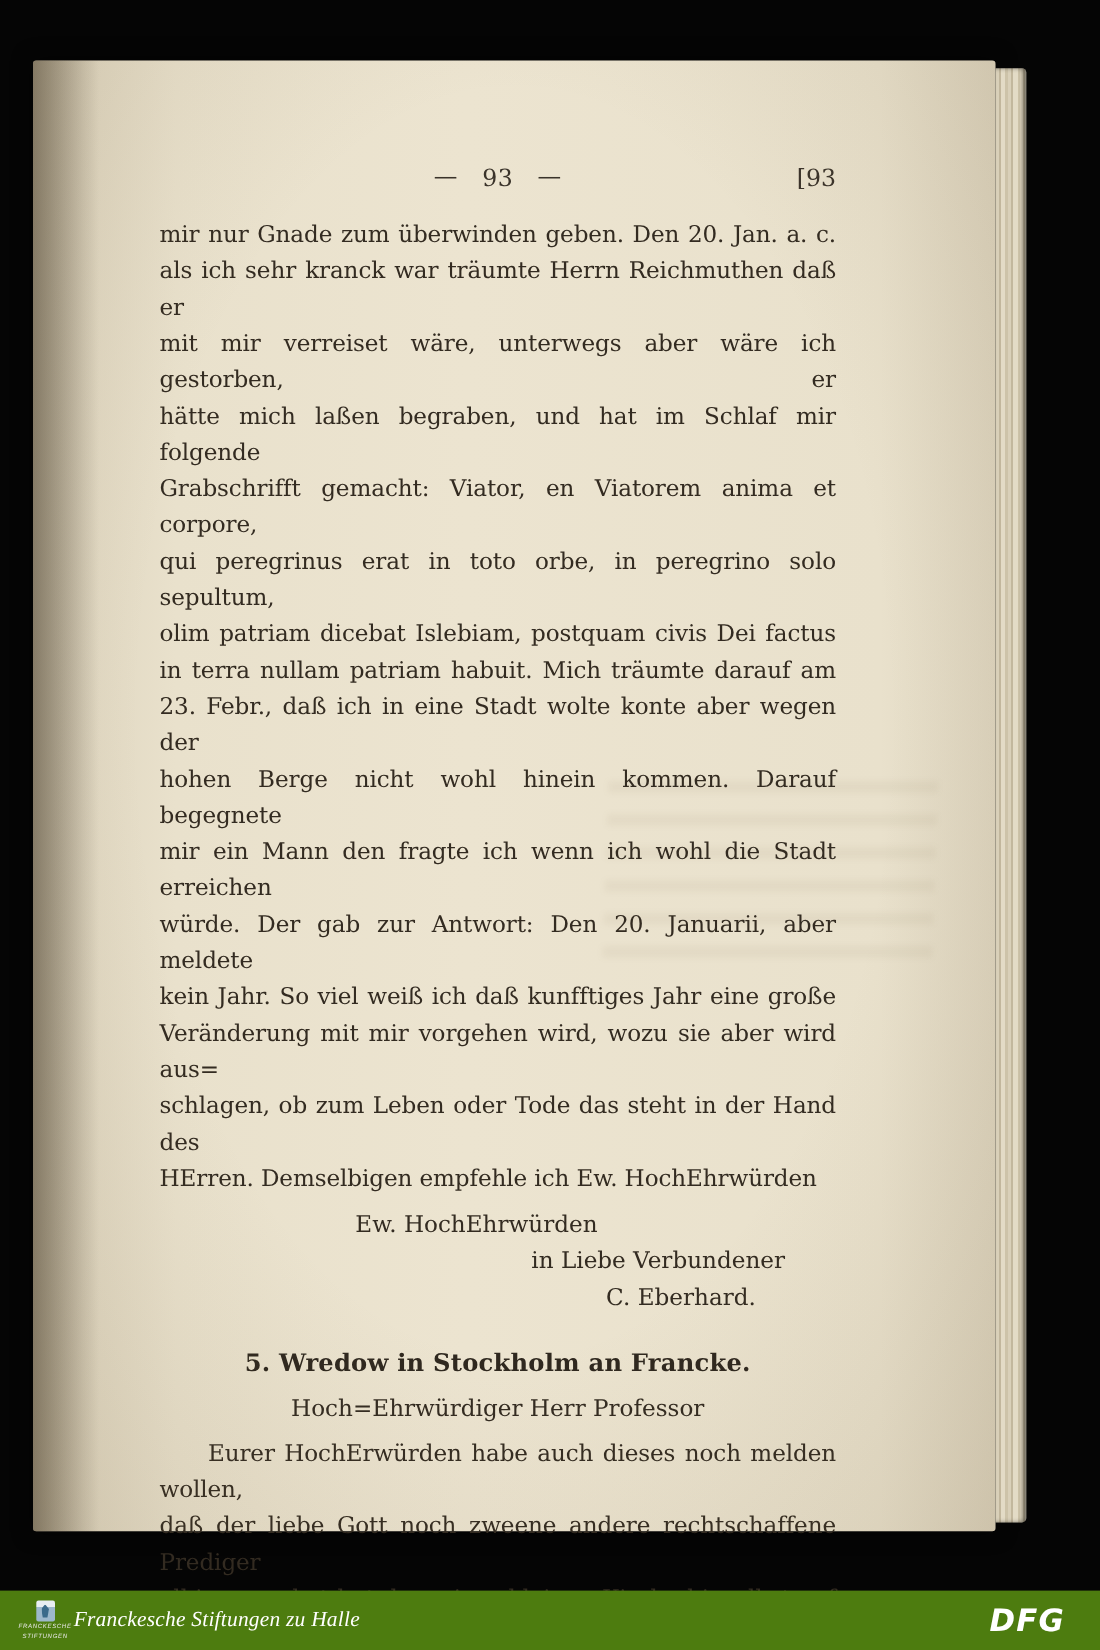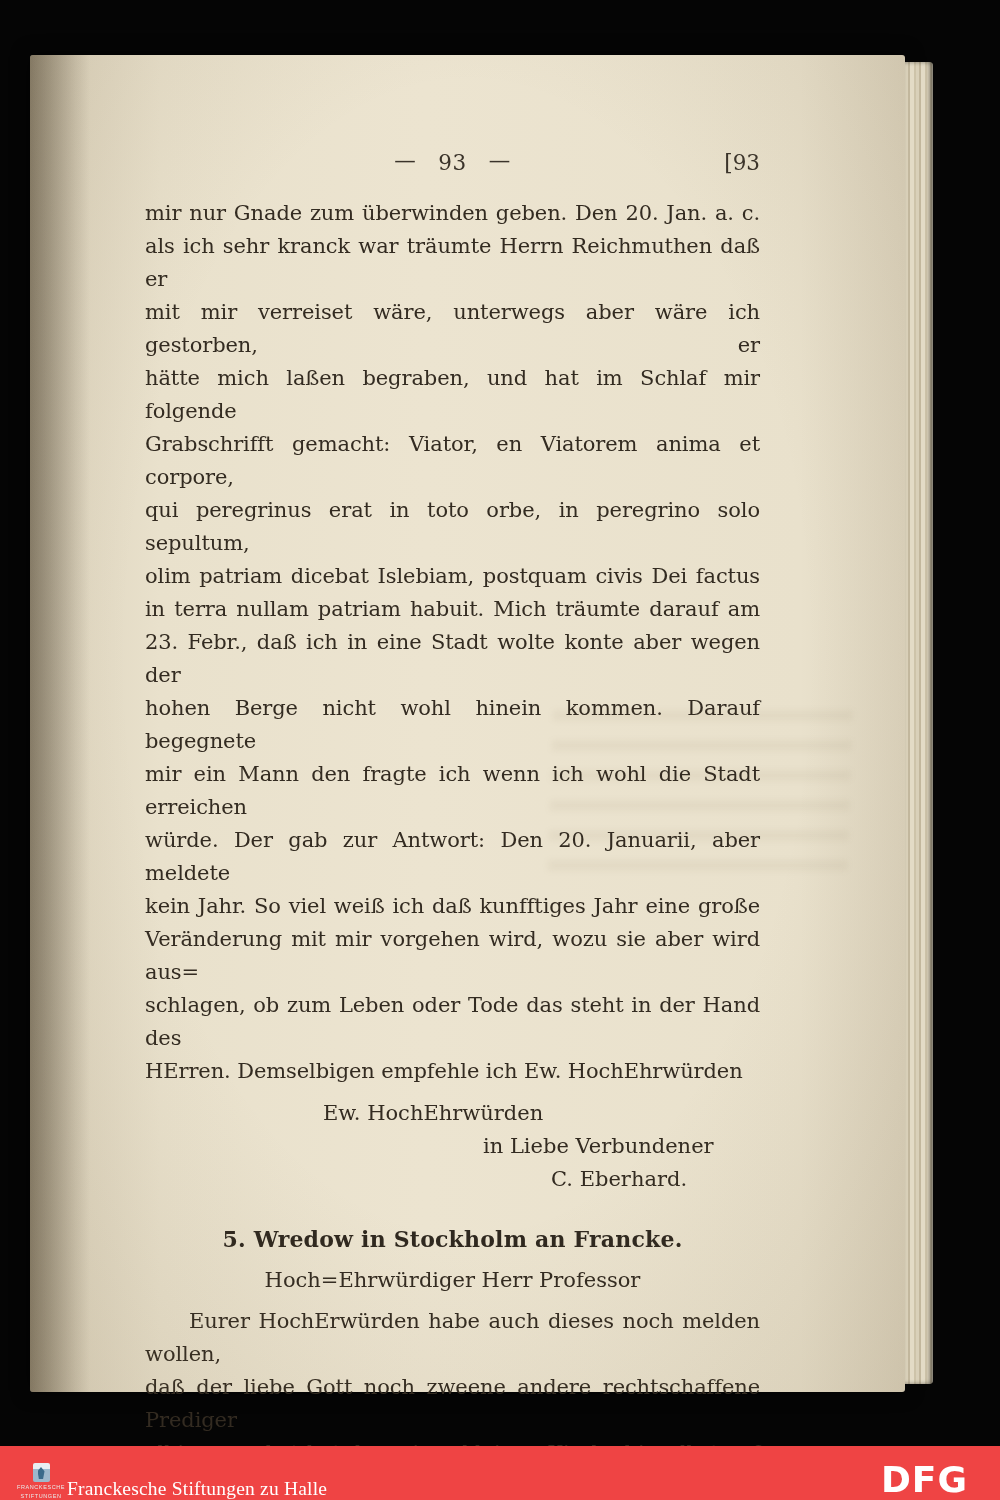--- a/index.html
+++ b/index.html
@@ -74,42 +74,42 @@
     position:absolute;right:55px;top:655px;width:300px;height:175px;
     background:repeating-linear-gradient(180deg,
       rgba(140,124,92,.22) 0 11px, rgba(140,124,92,0) 11px 30px);
     filter:blur(3px);opacity:.35;transform:skewX(-2deg);
     pointer-events:none;
   }
 
   
   .footer{
     position:absolute;left:0;bottom:0;width:1000px;height:54px;
-    background:#ef4444;display:flex;align-items:flex-end;
+    background:#4d7c0f;display:flex;align-items:center;font-style:italic;
   }
   .flogo{margin-left:24px;display:flex;flex-direction:column;align-items:center;width:34px;}
   .flogo .emblem{
     width:17px;height:19px;border-radius:2px;
     background:linear-gradient(180deg,#e8eef2 0 30%, #9db8cc 30% 100%);
     position:relative;
   }
   .flogo .emblem::after{
     content:"";position:absolute;left:5px;top:4px;width:7px;height:12px;
     background:#3a6a8a;clip-path:polygon(50% 0, 100% 35%, 80% 100%, 20% 100%, 0 35%);
   }
   .flogo .cap{font-family:"Liberation Sans",sans-serif;font-size:5.5px;line-height:7px;
     color:#e8e8e8;letter-spacing:.6px;white-space:nowrap;margin-top:2px;}
   .institution{
     margin-left:9px;color:#ffffff;font-size:19.5px;
     font-family:"Liberation Serif",serif;letter-spacing:.2px;
   }
   .dfg{
     margin-left:auto;margin-right:32px;color:#ffffff;
     font-family:"DejaVu Sans",sans-serif;font-weight:bold;
-    font-size:36px;letter-spacing:1px;
+    font-size:28px;letter-spacing:1px;
   }
 </style>
 </head>
 <body>
 
 <div class="stage">
 
   <div class="page">
     <div class="gutter"></div>
     <div class="ghost"></div>

